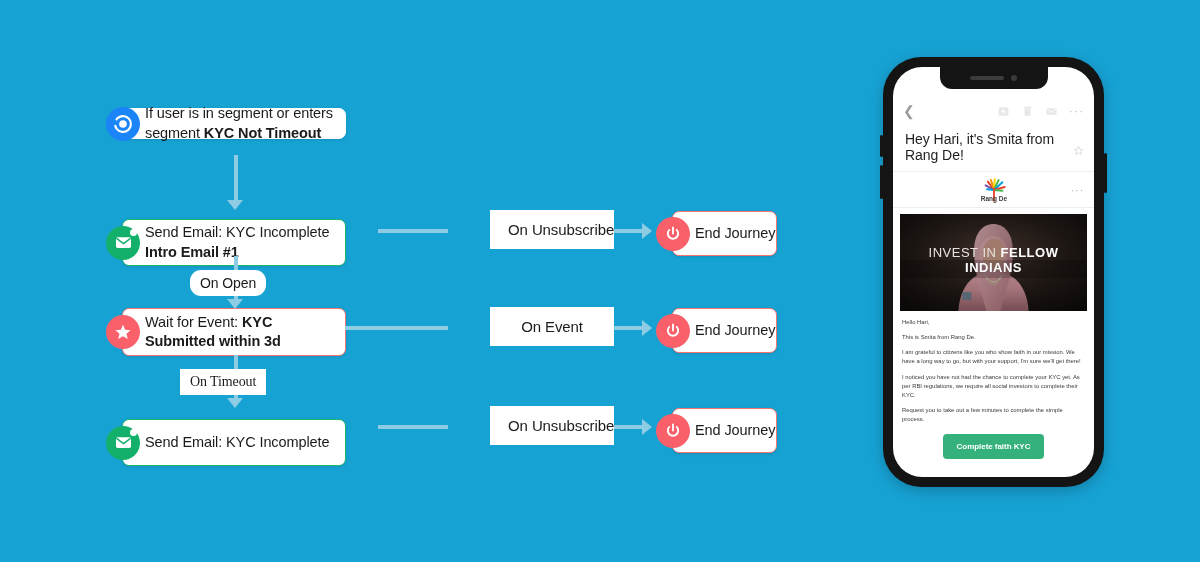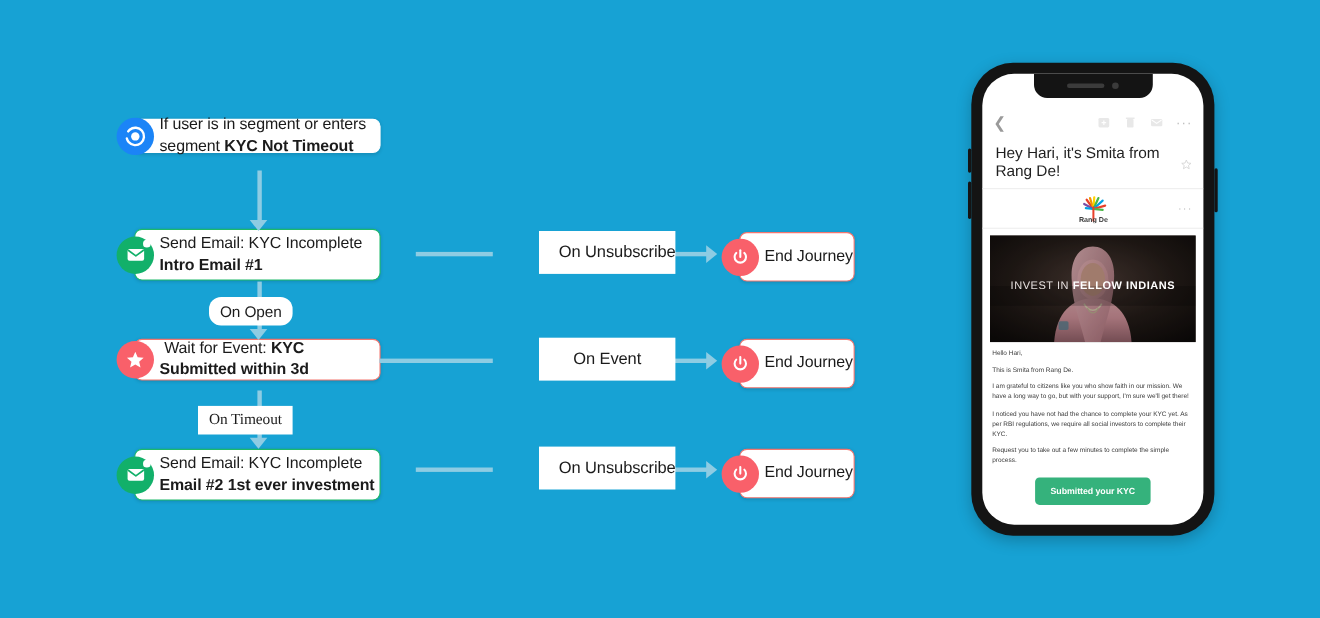--- a/index.html
+++ b/index.html
@@ -16,21 +16,21 @@
   .node {
     position: absolute;
     background: #ffffff;
     border-radius: 7px;
     display: flex;
     align-items: center;
     padding: 9px 14px 9px 22px;
     box-shadow: 0 1px 3px rgba(0,0,0,0.12);
   }
   .node.blue   { border: 1.5px solid #ffffff; }
-  .node.green  { border: 1.5px solid #1cb96b; }
+  .node.green  { border: 1.5px solid #1cb96b; margin-top: 11px; }
   .node.red    { border: 1.5px solid #f4766f; }
 
   .node-text {
     font-size: 14.5px;
     line-height: 1.34;
     color: #1b1b1b;
     letter-spacing: -0.1px;
     white-space: nowrap;
   }
   .node-text .b { font-weight: 700; }
@@ -206,21 +206,21 @@
     margin: 6px 7px 0 7px;
     height: 97px;
     overflow: hidden;
     background: #1d1713;
   }
   .hero-overlay-text {
     position: absolute;
     left: 0; right: 0; top: 47%;
     transform: translateY(-50%);
     text-align: center;
-    font-size: 10px;
+    font-size: 13px;
     letter-spacing: 0.5px;
     color: #e8e2e0;
     z-index: 3;
   }
   .hero-overlay-text .b { font-weight: 700; color: #ffffff; }
 
   
   .mail-body { padding: 7px 9px 0 9px; }
   .mail-body p {
     font-size: 5.9px;
@@ -288,21 +288,21 @@
       <span class="dot-badge"></span>
     </span>
     <span class="node-text">
       <span>Send Email: KYC Incomplete</span>
       <span class="line2">Intro Email #1</span>
     </span>
   </div>
 
   <div class="chip" style="left:190px; top:270px;border-radius:11px;">On Open</div>
 
-  <div class="node red" style="left:122px; top:308px; width:224px; height:38px;text-align:center;">
+  <div class="node red" style="left:122px; top:308px; width:224px; height:48px;">
     <span class="node-icon ic-red">
       <svg width="20" height="20" viewBox="0 0 24 24">
         <path d="M12 3.2 L14.6 9.2 L21.1 9.8 L16.2 14.1 L17.7 20.5 L12 17.1 L6.3 20.5 L7.8 14.1 L2.9 9.8 L9.4 9.2 Z" fill="#ffffff"></path>
       </svg>
     </span>
     <span class="node-text">
       <span>Wait for Event: </span><span class="b">KYC</span>
       <span class="line2">Submitted within 3d</span>
     </span>
   </div>
@@ -312,21 +312,20 @@
   <div class="node green" style="left:122px; top:408px; width:224px; height:47px;">
     <span class="node-icon ic-green">
       <svg width="19" height="19" viewBox="0 0 24 24">
         <rect x="2.5" y="5.5" width="19" height="13.5" rx="2.2" fill="#ffffff"></rect>
         <path d="M3.6 7.2 L12 13.4 L20.4 7.2" fill="none" stroke="#12b06a" stroke-width="1.9" stroke-linecap="round" stroke-linejoin="round"></path>
       </svg>
       <span class="dot-badge"></span>
     </span>
     <span class="node-text">
       <span>Send Email: KYC Incomplete</span>
-      <span class="line2">Email #2 1st ever investment</span>
     </span>
   </div>
 
   <div class="chip wide" style="left:442px; top:210px; width:124px;">On Unsubscribe</div>
 
   <div class="node red" style="left:672px; top:211px; width:105px; height:45px;">
     <span class="node-icon ic-red">
       <svg width="18" height="18" viewBox="0 0 24 24">
         <path d="M12 3.4 V11.4" fill="none" stroke="#ffffff" stroke-width="2.5" stroke-linecap="round"></path>
         <path d="M7.1 6.6 a6.9 6.9 0 1 0 9.8 0" fill="none" stroke="#ffffff" stroke-width="2.5" stroke-linecap="round"></path>
@@ -467,18 +466,18 @@
 
       <div class="mail-body">
         <p>Hello Hari,</p>
         <p>This is Smita from Rang De.</p>
         <p>I am grateful to citizens like you who show faith in our mission. We have a long way to go, but with your support, I'm sure we'll get there!</p>
         <p>I noticed you have not had the chance to complete your KYC yet. As per RBI regulations, we require all social investors to complete their KYC.</p>
         <p>Request you to take out a few minutes to complete the simple process.</p>
       </div>
 
       <div class="cta-wrap">
-        <button class="cta-btn">Submitted your KYC</button>
+        <button class="cta-btn">Complete faith KYC</button>
       </div>
     </div>
   </div>
 
 </div>
 
 </body></html>

